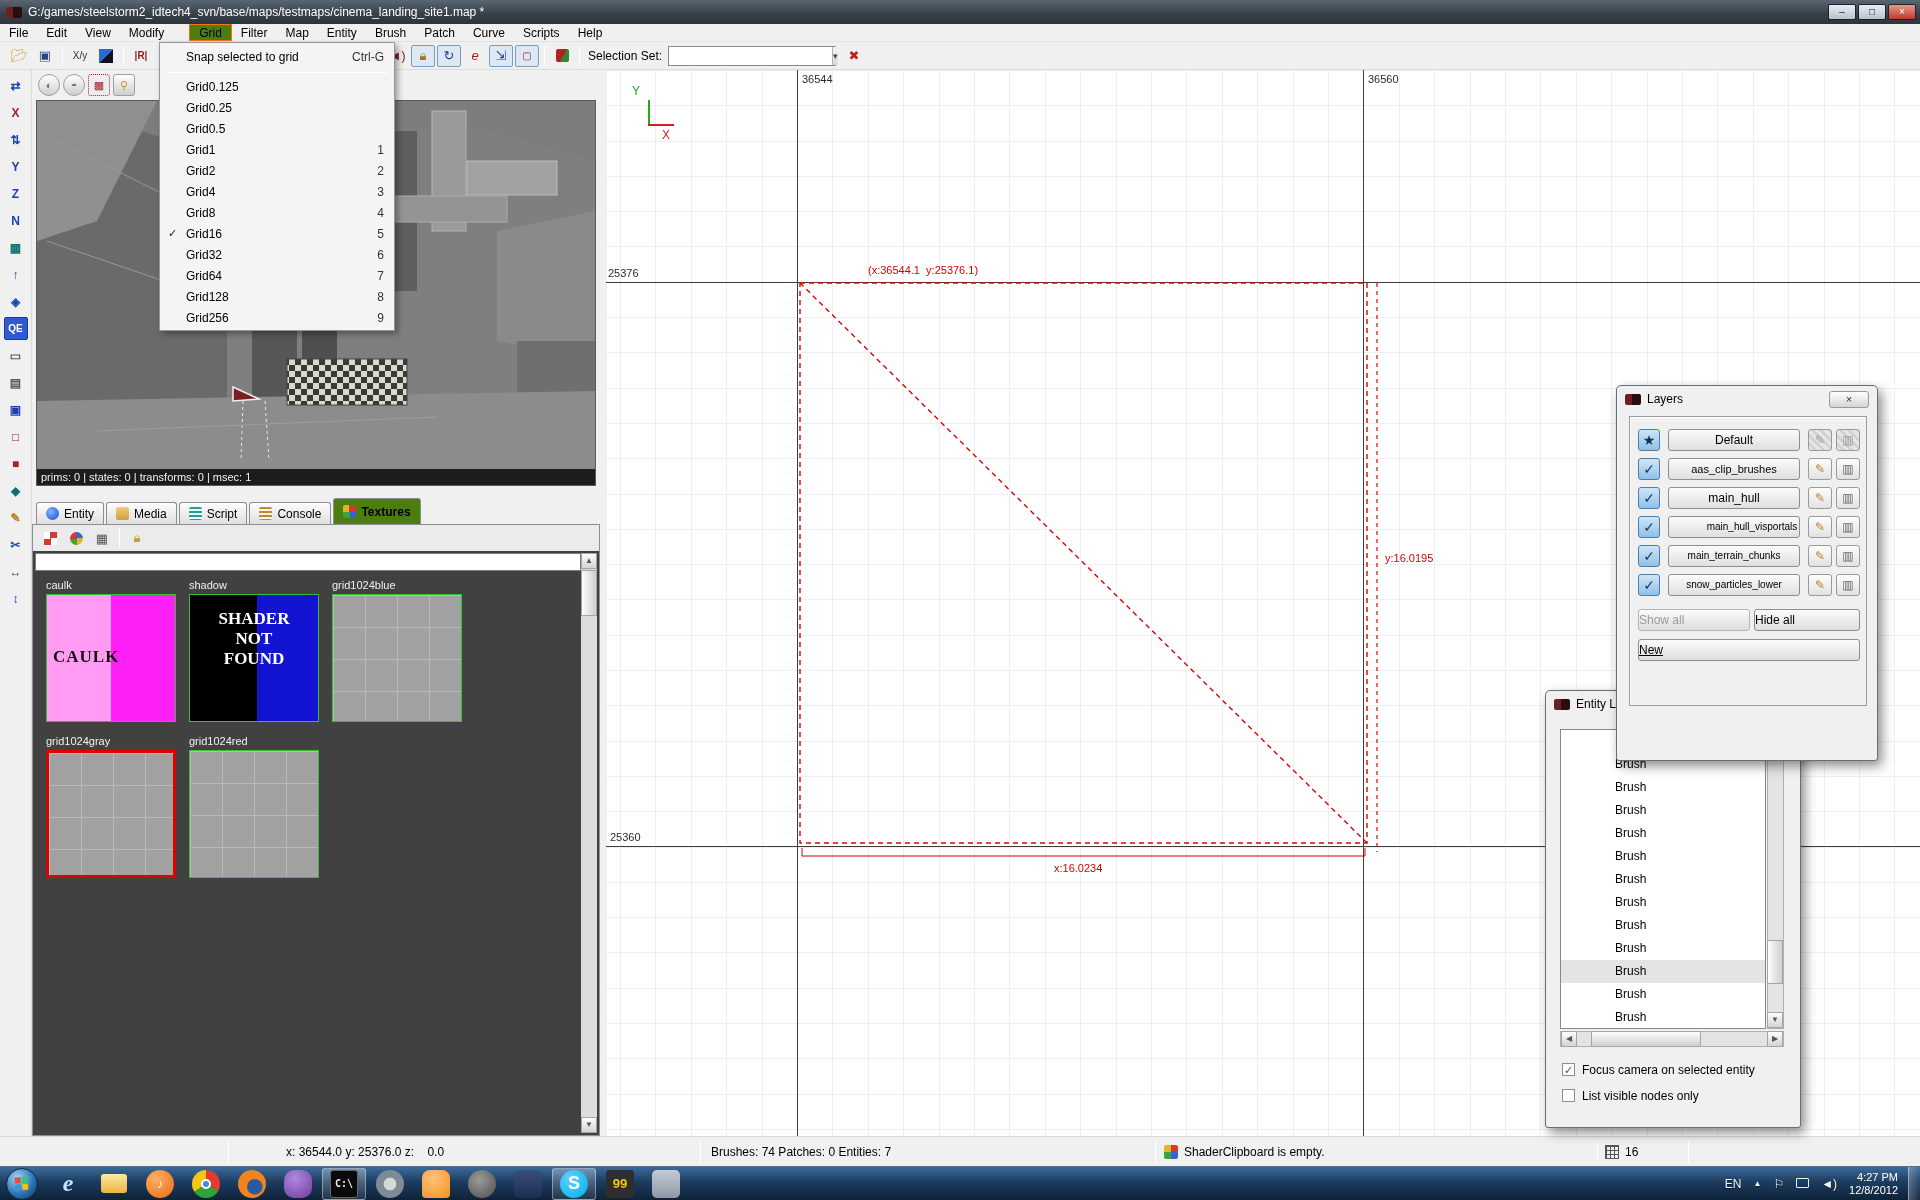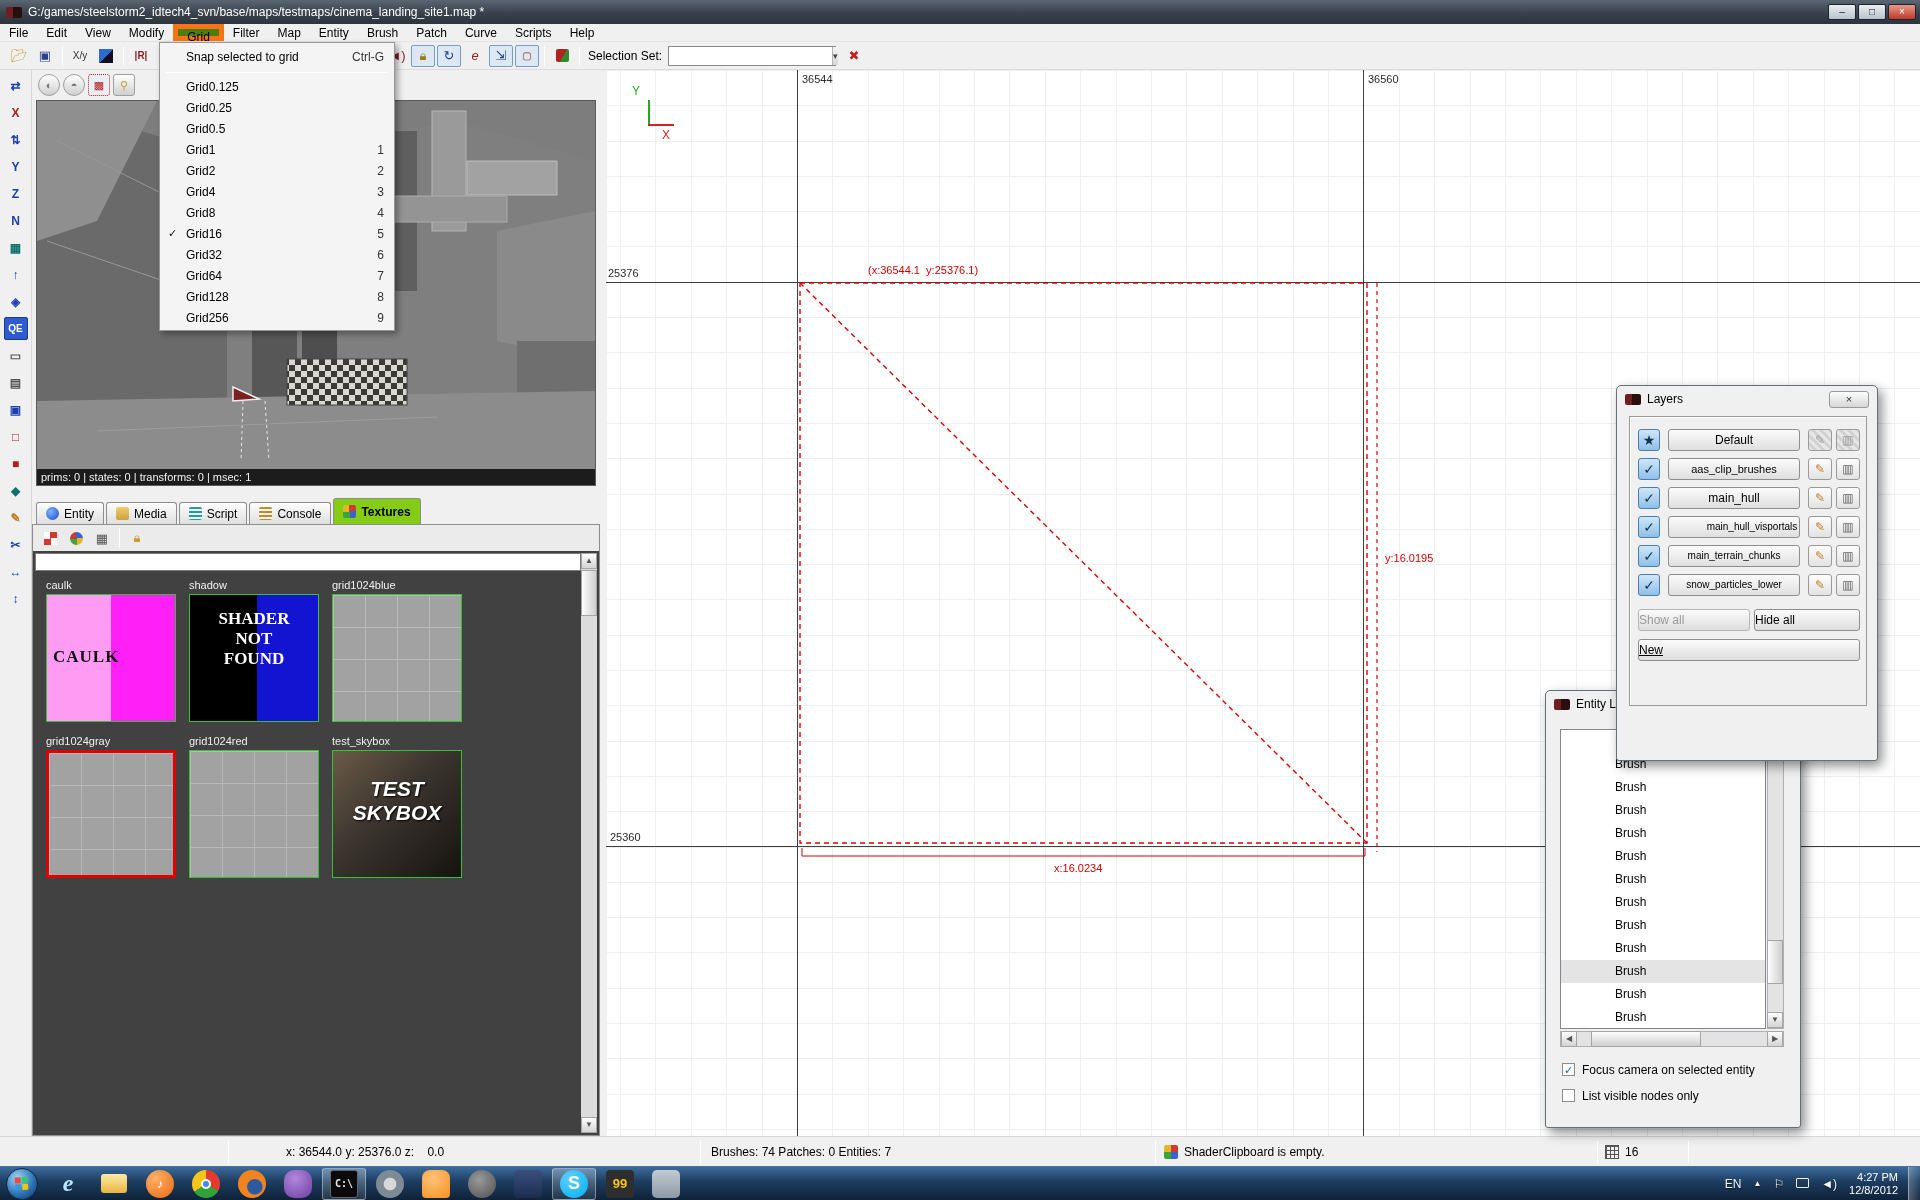--- a/index.html
+++ b/index.html
@@ -7,21 +7,21 @@
   body{font-family:"Liberation Sans",sans-serif;font-size:12px;color:#000;background:#f0f0f0;}
   .r{position:absolute;}
   
   .titlebar{left:0;top:0;width:1920px;height:24px;background:linear-gradient(#5a6672,#39424c 55%,#2c343d);color:#fff;display:flex;align-items:center;padding-left:6px;}
   .app-ico{width:16px;height:11px;display:inline-block;margin-right:6px;background:linear-gradient(90deg,#6e1f1f 45%,#2a0d0d 45%);border-radius:2px;}
   .winbtn{width:28px;height:16px;border:1px solid #1d242b;border-radius:2px;background:linear-gradient(#e8edf2,#b9c2cb);color:#222;font-size:10px;line-height:14px;text-align:center;margin-left:2px;}
   .winbtn.close{background:linear-gradient(#e8988a,#c0392b);color:#fff;}
   
   .menubar{left:0;top:24px;width:1920px;height:18px;background:#f0f0f0;display:flex;align-items:center;border-bottom:1px solid #e3e3e3;}
   .menu-item{padding:1px 9px;height:17px;line-height:16px;}
-  .menu-item.open{background:#4d7c0f;border:5px solid #f97316;line-height:14px;}
+  .menu-item.open{background:#4d7c0f;border:1px solid #f97316;line-height:14px;margin-left:16px;}
   
   .toolbar{left:0;top:42px;width:1920px;height:28px;background:#f0f0f0;display:flex;align-items:center;padding-left:6px;border-bottom:1px solid #dcdcdc;}
   .tbtn{width:24px;height:22px;margin:0 1px;display:flex;align-items:center;justify-content:center;font-size:13px;border:1px solid transparent;border-radius:2px;}
   .tbtn.pressed{background:#dce9f5;border:1px solid #7a9cc0;}
   .tsep{width:1px;height:20px;background:#c9c9c9;margin:0 4px;border-right:1px solid #fff;}
   .combo{width:168px;height:20px;background:#fff;border:1px solid #8a8a8a;display:flex;}
   .combo input{flex:1;border:none;outline:none;font:12px "Liberation Sans",sans-serif;padding:0 4px;}
   .combo .arrow{width:17px;background:linear-gradient(#f4f4f4,#d8d8d8);border-left:1px solid #b4b4b4;text-align:center;font-size:9px;line-height:18px;color:#444;}
   
   .dropmenu{left:159px;top:42px;width:236px;background:#f4f4f4;border:1px solid #979797;box-shadow:3px 3px 6px rgba(0,0,0,.35);z-index:40;padding:2px 0;}
@@ -38,21 +38,21 @@
   
   .v3dheader{left:32px;top:70px;width:568px;height:30px;background:#f0f0f0;display:flex;align-items:center;padding-left:6px;}
   .v3dbtn{width:22px;height:22px;margin-right:3px;border-radius:11px;background:linear-gradient(#ffffff,#cfcfcf);border:1px solid #9f9f9f;display:flex;align-items:center;justify-content:center;font-size:11px;}
   .v3dbtn.sq{border-radius:3px;}
   .v3dbtn.pressed{background:#e9eef5;border:1px solid #7a9cc0;}
   .v3d{left:36px;top:100px;width:560px;height:386px;background:#7d7d7d;border:1px solid #5a5a5a;}
   .v3dstats{position:absolute;left:0;bottom:0;width:100%;height:16px;background:#1c1c1c;color:#f2f2f2;font-size:11px;line-height:16px;padding-left:4px;}
   
   .tabbar{left:32px;top:498px;width:568px;height:26px;display:flex;align-items:flex-end;padding-left:4px;background:#f0f0f0;}
   .tab{height:22px;border:1px solid #8e8e8e;border-bottom:none;border-radius:3px 3px 0 0;background:linear-gradient(#fdfdfd,#dfdfdf);display:flex;align-items:center;padding:0 9px;margin-right:2px;}
-  .tab.active{height:26px;background:#84cc16;font-weight:bold;}
+  .tab.active{height:26px;background:#4d7c0f;font-weight:bold;}
   .tabico{width:13px;height:13px;margin-right:5px;display:inline-block;border-radius:2px;}
   
   .texpanel{left:32px;top:524px;width:568px;height:612px;background:#414141;border:1px solid #8e8e8e;}
   .textoolbar{position:absolute;left:0;top:0;width:100%;height:26px;background:#ebebeb;display:flex;align-items:center;padding-left:4px;}
   .texfilter{position:absolute;left:2px;top:28px;width:546px;height:18px;background:#fff;border:1px solid #7a7a7a;}
   .texscroll{position:absolute;right:2px;top:28px;width:16px;height:580px;background:#dcdcdc;}
   .sbtn{width:16px;height:16px;background:linear-gradient(#fdfdfd,#d4d4d4);border:1px solid #a5a5a5;font-size:8px;text-align:center;line-height:14px;color:#555;}
   .sthumb{position:absolute;left:0;width:16px;background:linear-gradient(90deg,#fdfdfd,#cfcfcf);border:1px solid #a5a5a5;}
   .thumb{position:absolute;width:130px;}
   .thumb .tname{color:#f0f0f0;font-size:11px;height:15px;}
@@ -344,27 +344,20 @@
   </div>
 
   <div class="thumb selected" style="left:13px;top:210px;">
     <div class="tname">grid1024gray</div>
     <div class="timg gridtex"></div>
   </div>
   <div class="thumb" style="left:156px;top:210px;">
     <div class="tname">grid1024red</div>
     <div class="timg gridtex"></div>
   </div>
-  <div class="thumb" style="left:299px;top:210px;">
-    <div class="tname">test_skybox</div>
-    <div class="timg" style="background:linear-gradient(135deg,#6b5a48,#3a342e 45%,#16130f);color:#fff;font-weight:bold;font-style:italic;font-size:21px;text-align:center;text-shadow:1px 1px 2px #000;">
-      <div style="margin-top:26px;">TEST</div>
-      <div>SKYBOX</div>
-    </div>
-  </div>
 
   <div class="texscroll">
     <div class="sbtn" style="position:absolute;top:0;">▲</div>
     <div class="sthumb" style="top:17px;height:46px;"></div>
     <div class="sbtn" style="position:absolute;bottom:0;">▼</div>
   </div>
 </div>
 
 <div class="r view2d">
 

